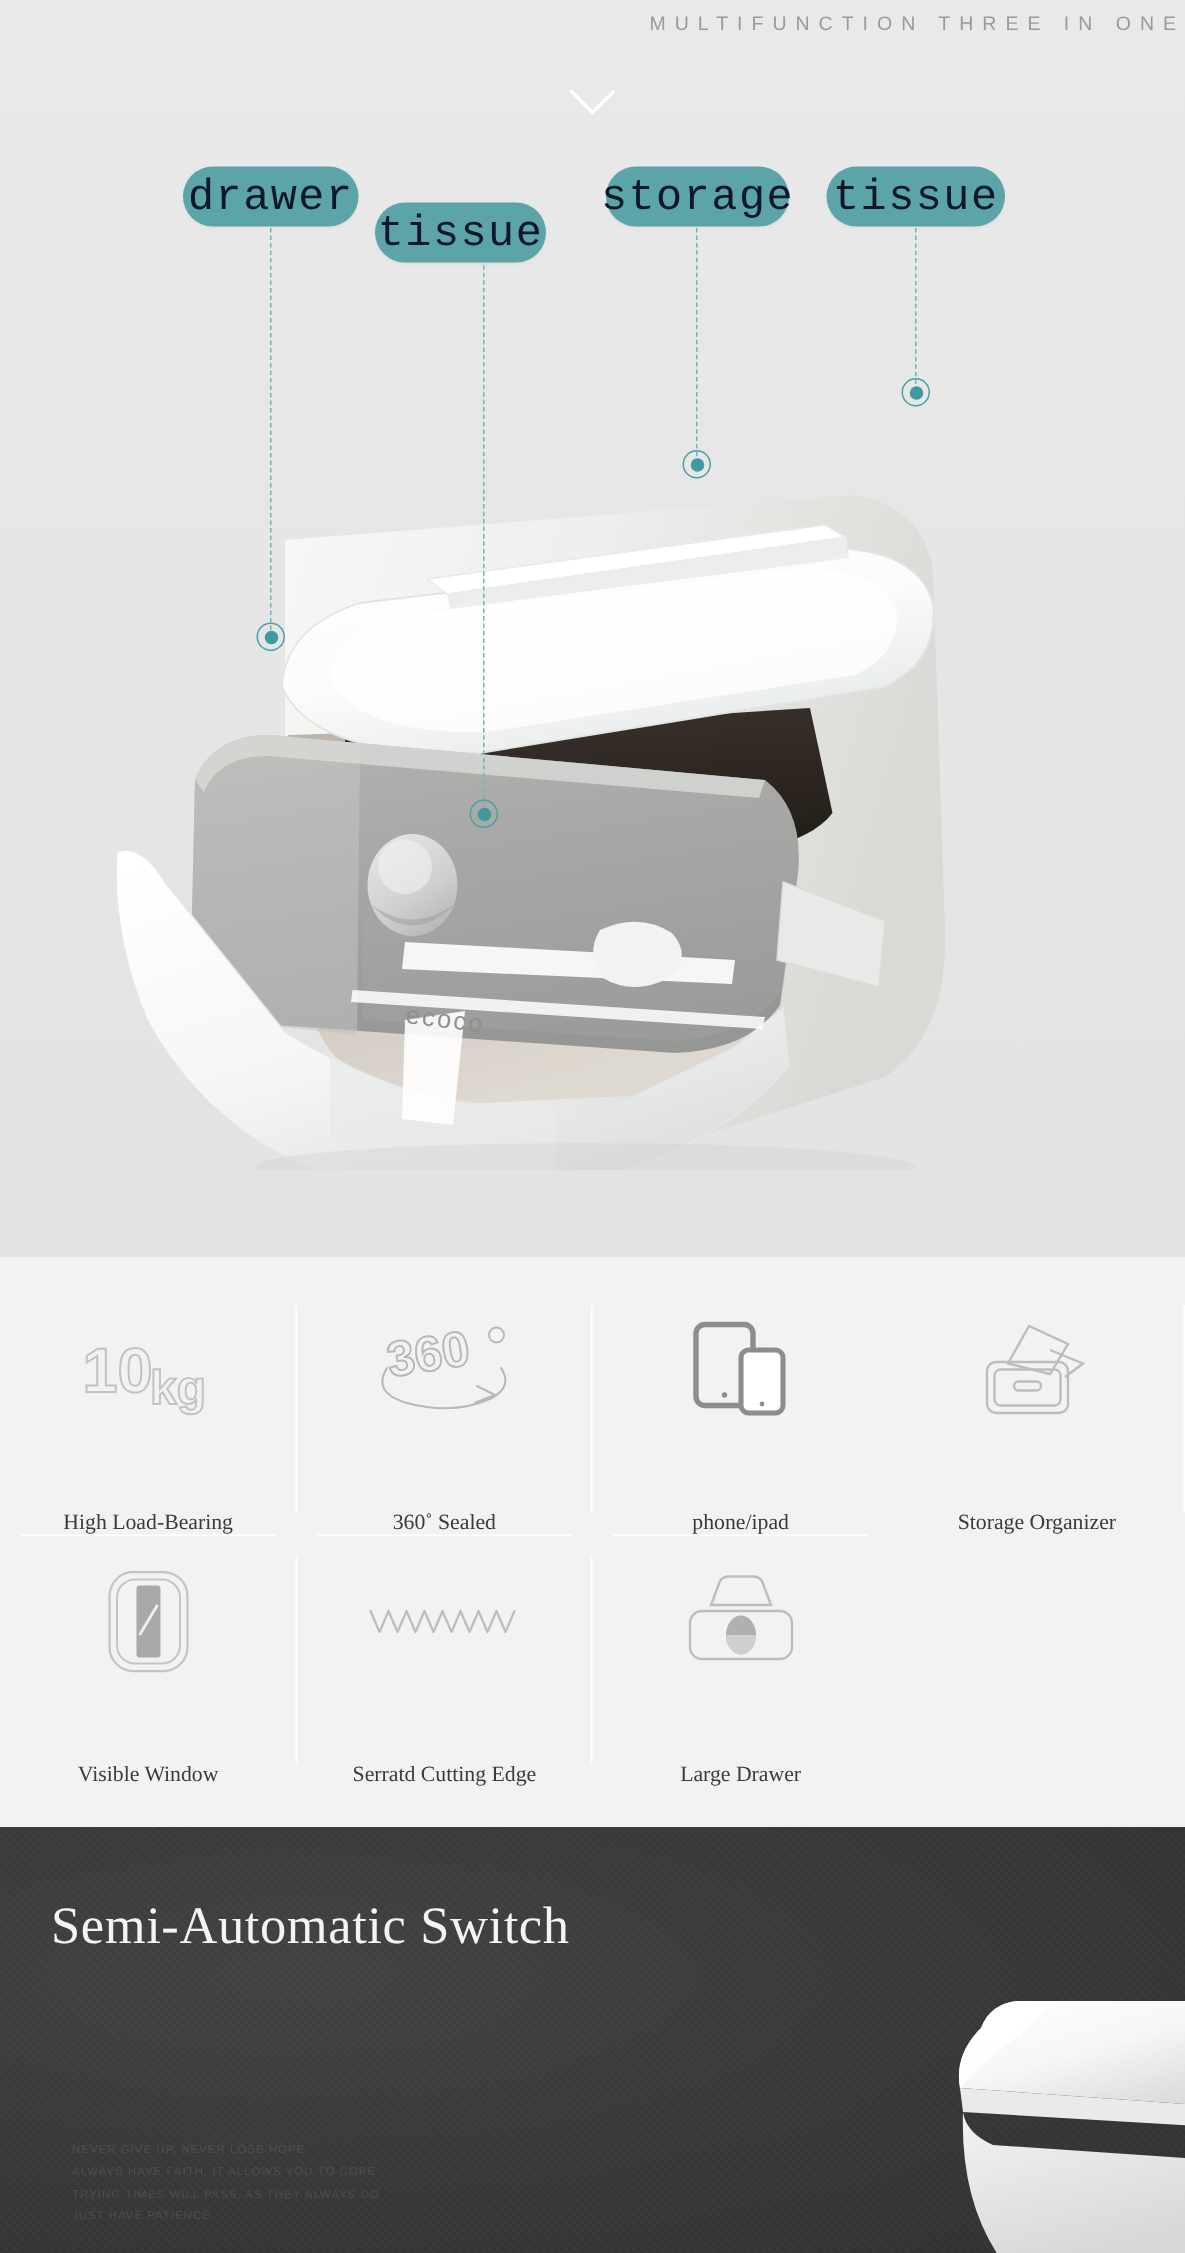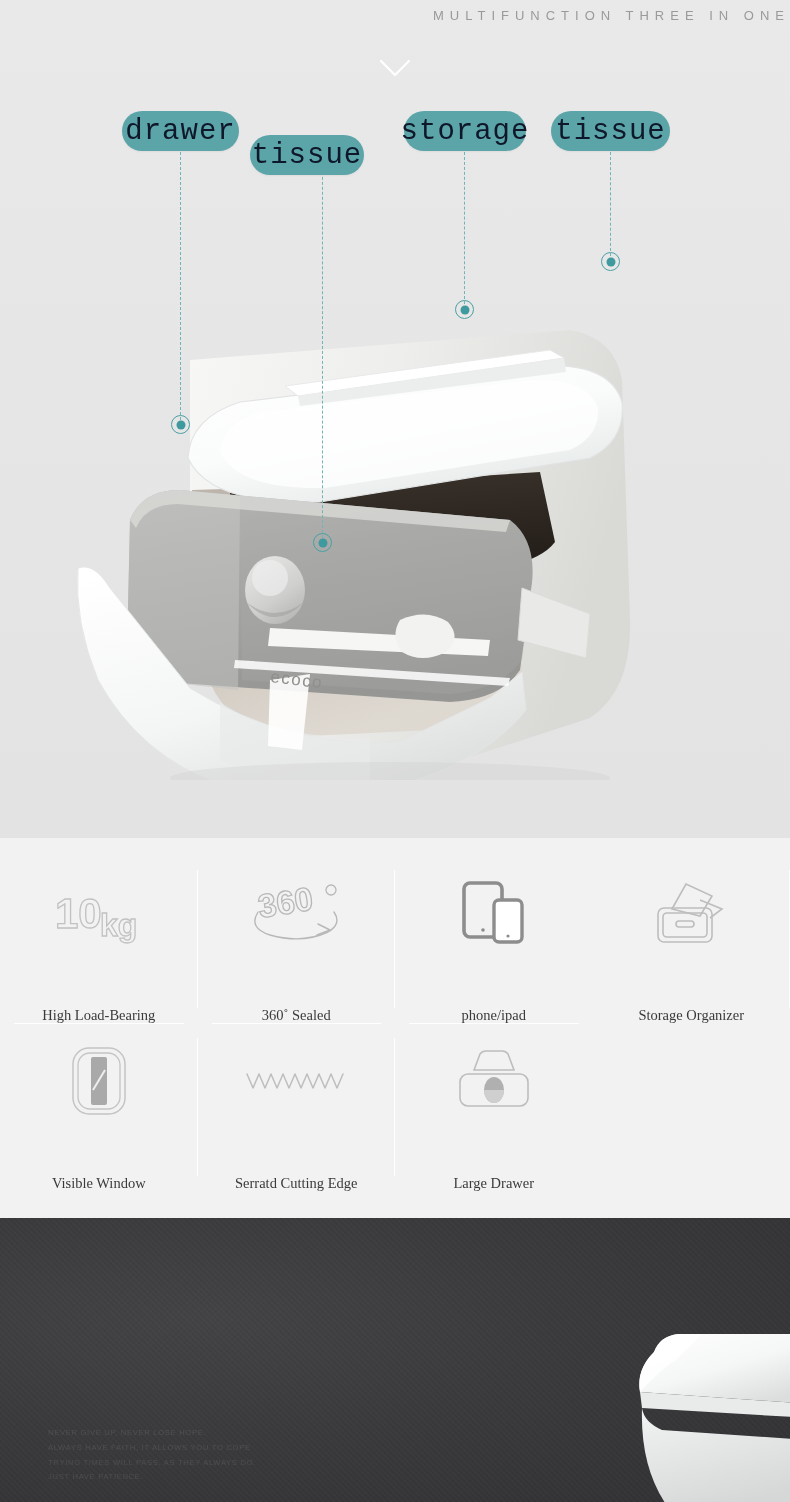--- a/index.html
+++ b/index.html
@@ -411,20 +411,21 @@
             <path d="M32 42 a10 13 0 0 0 20 0" fill="#cfcfcf" stroke="none"></path>
           </svg>
         </div>
         <div class="feat-label">Large Drawer</div>
       </div>
 
     </div>
   </section>
 
   <section class="banner">
+    <div class="banner-h1">Semi-Automatic Switch</div>
 
     <div class="quote">
       <div>NEVER GIVE UP, NEVER LOSE HOPE.</div>
       <div>ALWAYS HAVE FAITH, IT ALLOWS YOU TO COPE</div>
       <div>TRYING TIMES WILL PASS, AS THEY ALWAYS DO.</div>
       <div>JUST HAVE PATIENCE.</div>
     </div>
 
     <svg class="toilet" viewBox="0 0 190 180">
       <defs>

